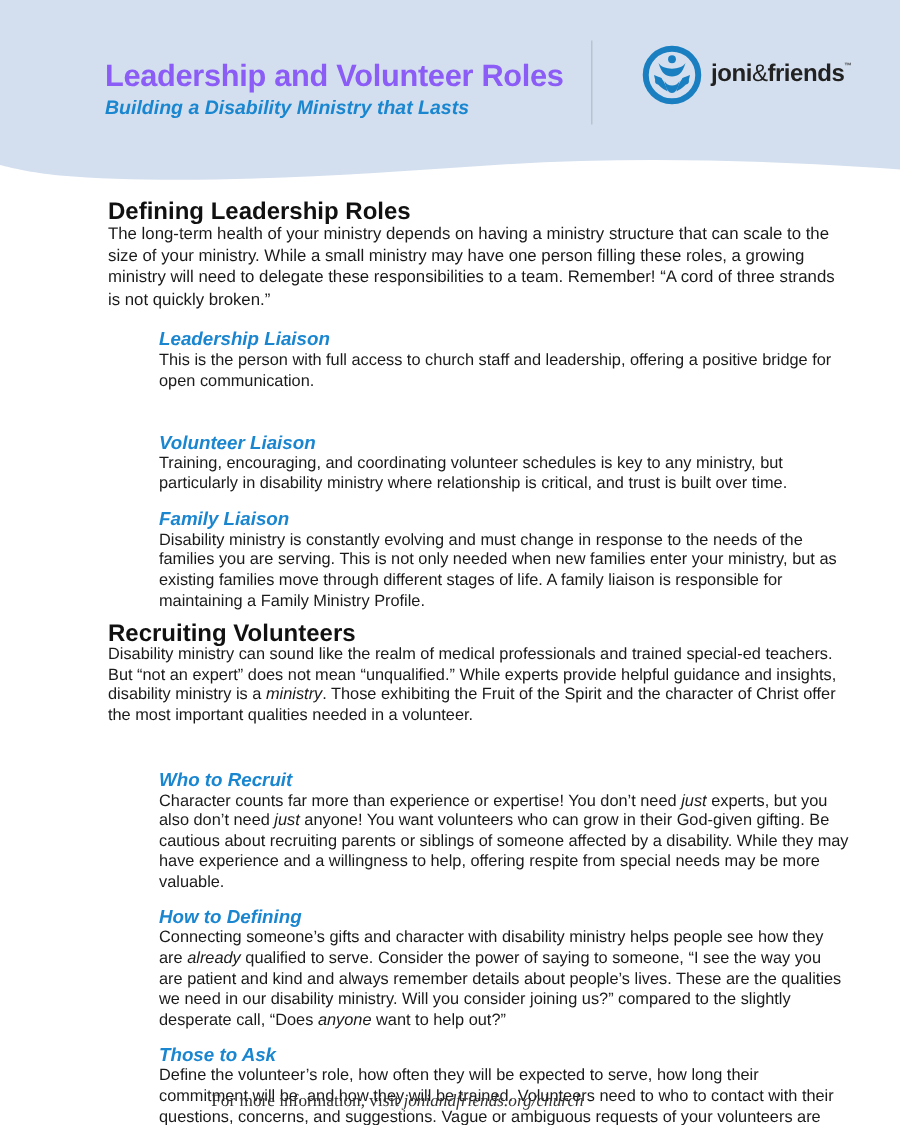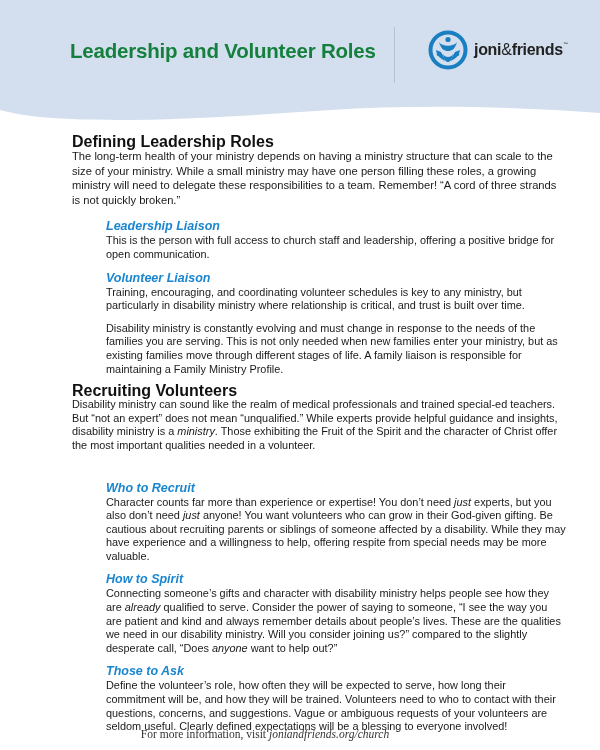--- a/index.html
+++ b/index.html
@@ -6,21 +6,21 @@
   body {
     width: 600px; height: 750px; position: relative; overflow: hidden;
     background: #ffffff;
     font-family: "Liberation Sans", sans-serif;
     color: #1a1a1a;
   }
   .header-bg { position: absolute; left: 0; top: 0; width: 600px; height: 130px; }
   .title-block { position: absolute; left: 70px; top: 39px; }
   .doc-title {
     font-family: "Liberation Sans", sans-serif; font-weight: bold;
-    font-size: 20.5px; color: #15803d; letter-spacing: -0.2px; line-height: 24px;
+    font-size: 20.5px; color: #8b5cf6; letter-spacing: -0.2px; line-height: 24px;
   }
   .doc-subtitle {
     font-family: "Liberation Sans", sans-serif; font-weight: bold; font-style: italic;
     font-size: 13px; color: #1a86d0; line-height: 16px; margin-top: 1px;
   }
   .divider { position: absolute; left: 394px; top: 27px; width: 1px; height: 56px; background: #b9c3cf; }
   .logo { position: absolute; left: 428px; top: 30px; display: flex; align-items: center; }
   .logo-mark { width: 40px; height: 40px; }
   .logo-text {
     font-family: "Liberation Sans", sans-serif; font-weight: bold; font-size: 16px;
@@ -55,20 +55,21 @@
 </style>
 </head>
 <body>
 
 <svg class="header-bg" viewBox="0 0 600 130" preserveAspectRatio="none">
   <path d="M0,0 L600,0 L600,113 C520,107 420,104 330,110 C230,117 120,124 40,117 C20,115 8,112 0,110 Z" fill="#d3dfee"></path>
 </svg>
 
 <div class="title-block">
   <div class="doc-title">Leadership and Volunteer Roles</div>
+  <div class="doc-subtitle">Building a Disability Ministry that Lasts</div>
 </div>
 
 <div class="divider"></div>
 
 <div class="logo">
   <svg class="logo-mark" viewBox="0 0 40 40">
     <circle cx="20" cy="20" r="17.5" fill="none" stroke="#1a7fc1" stroke-width="4"></circle>
     <circle cx="20" cy="9.5" r="2.6" fill="#1a7fc1"></circle>
     <path d="M11,12 C14,17 26,17 29,12 C27,19 24,21 20,21 C16,21 13,19 11,12 Z" fill="#1a7fc1"></path>
     <circle cx="11" cy="24" r="2.3" fill="#1a7fc1"></circle>
@@ -84,41 +85,42 @@
 
   <div>
     <h1 class="h1">Defining Leadership Roles</h1>
     <p class="p-calibri">The long-term health of your ministry depends on having a ministry structure that can scale to the size of your ministry. While a small ministry may have one person filling these roles, a growing ministry will need to delegate these responsibilities to a team. Remember! “A cord of three strands is not quickly broken.”</p>
 
     <div class="sub" style="margin-top:12px;">
       <h2 class="h2">Leadership Liaison</h2>
       <p class="p">This is the person with full access to church staff and leadership, offering a positive bridge for open communication.</p>
     </div>
 
-    <div class="sub" style="margin-top:9px;">
+    <div class="sub" style="margin-top:26px;">
       <h2 class="h2">Volunteer Liaison</h2>
       <p class="p">Training, encouraging, and coordinating volunteer schedules is key to any ministry, but particularly in disability ministry where relationship is critical, and trust is built over time.</p>
     </div>
 
     <div class="sub" style="margin-top:9px;">
+      <h2 class="h2">Family Liaison</h2>
       <p class="p">Disability ministry is constantly evolving and must change in response to the needs of the families you are serving. This is not only needed when new families enter your ministry, but as existing families move through different stages of life. A family liaison is responsible for maintaining a Family Ministry Profile.</p>
     </div>
   </div>
 
   <div style="margin-top:7px;">
     <h1 class="h1">Recruiting Volunteers</h1>
     <p class="p"><span>Disability ministry can sound like the realm of medical professionals and trained special-ed teachers. But “not an expert” does not mean “unqualified.” While experts provide helpful guidance and insights, disability ministry is a </span><em>ministry</em><span>. Those exhibiting the Fruit of the Spirit and the character of Christ offer the most important qualities needed in a volunteer.</span></p>
 
     <div class="sub" style="margin-top:28px;">
       <h2 class="h2">Who to Recruit</h2>
       <p class="p"><span>Character counts far more than experience or expertise! You don’t need </span><em>just</em><span> experts, but you also don’t need </span><em>just</em><span> anyone! You want volunteers who can grow in their God-given gifting. Be cautious about recruiting parents or siblings of someone affected by a disability. While they may have experience and a willingness to help, offering respite from special needs may be more valuable.</span></p>
     </div>
 
     <div class="sub" style="margin-top:9px;">
-      <h2 class="h2">How to Spirit</h2>
+      <h2 class="h2">How to Defining</h2>
       <p class="p"><span>Connecting someone’s gifts and character with disability ministry helps people see how they are </span><em>already</em><span> qualified to serve. Consider the power of saying to someone, “I see the way you are patient and kind and always remember details about people’s lives. These are the qualities we need in our disability ministry.  Will you consider joining us?” compared to the slightly desperate call, “Does </span><em>anyone</em><span> want to help out?”</span></p>
     </div>
 
     <div class="sub" style="margin-top:9px;">
       <h2 class="h2">Those to Ask</h2>
       <p class="p">Define the volunteer’s role, how often they will be expected to serve, how long their commitment will be, and how they will be trained. Volunteers need to who to contact with their questions, concerns, and suggestions. Vague or ambiguous requests of your volunteers are seldom useful. Clearly defined expectations will be a blessing to everyone involved!</p>
     </div>
   </div>
 </div>
 

